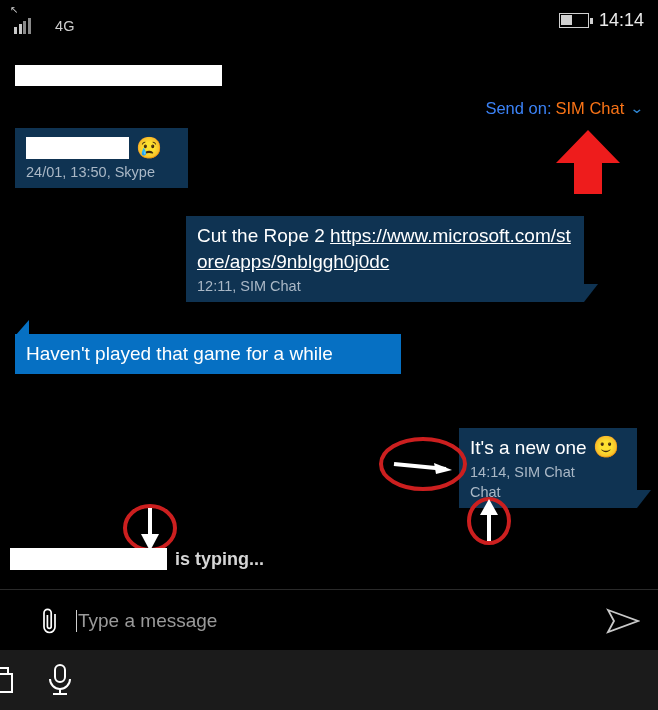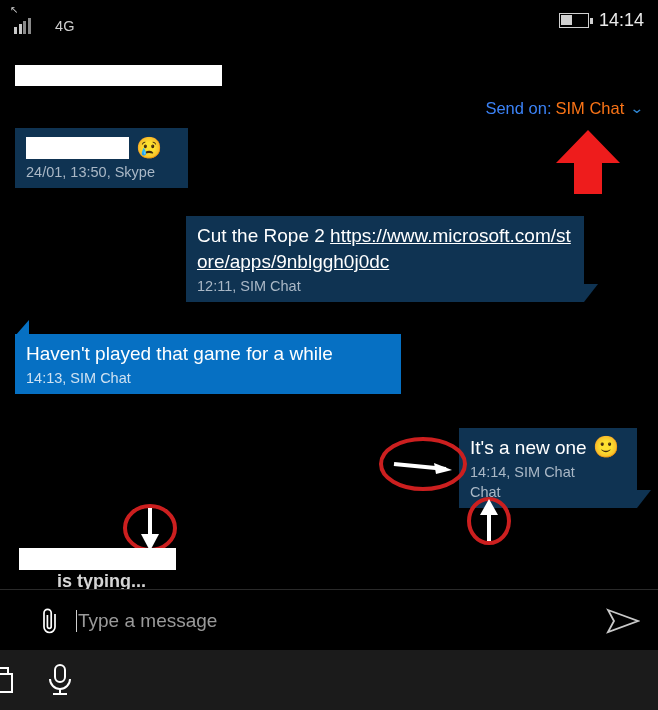--- a/index.html
+++ b/index.html
@@ -218,24 +218,23 @@
   }
   #bubble-new .tail {
     right: -14px; bottom: 0;
     border-top: 18px solid #0f3352;
     border-right: 14px solid transparent;
   }
 
   
   .typing {
     position: absolute;
-    left: 19px; top: 548px;
-    display: flex;
-    align-items: center;
-    flex-direction: column;
+    left: 10px; top: 548px;
+    display: flex;
+    align-items: flex-end;
   }
   .typing .redact-name {
     width: 157px; height: 22px;
     background: #ffffff;
     display: inline-block;
   }
   .typing .typing-text {
     margin-left: 8px;
     font-size: 18px;
     font-weight: bold;
@@ -334,21 +333,20 @@
 
   <div class="bubble out" id="bubble-link">
     <div class="text"><span>Cut the Rope 2 </span><span class="link">https://www.microsoft.com/store/apps/9nblggh0j0dc</span></div>
     <div class="meta">12:11, SIM Chat</div>
     <div class="tail"></div>
   </div>
 
   <div class="bubble in" id="bubble-reply">
     <div class="tail"></div>
     <div class="text">Haven't played that game for a while</div>
-    <div class="meta">14:13, SIM Chat</div>
   </div>
 
   <div class="bubble out" id="bubble-new">
     <div class="text"><span>It's a new one</span><span class="emoji">🙂</span></div>
     <div class="meta">14:14, SIM Chat</div>
     <div class="meta">Chat</div>
     <div class="tail"></div>
   </div>
 
   <svg class="anno" style="left:378px; top:436px; width:90px; height:56px;" viewBox="0 0 90 56">

